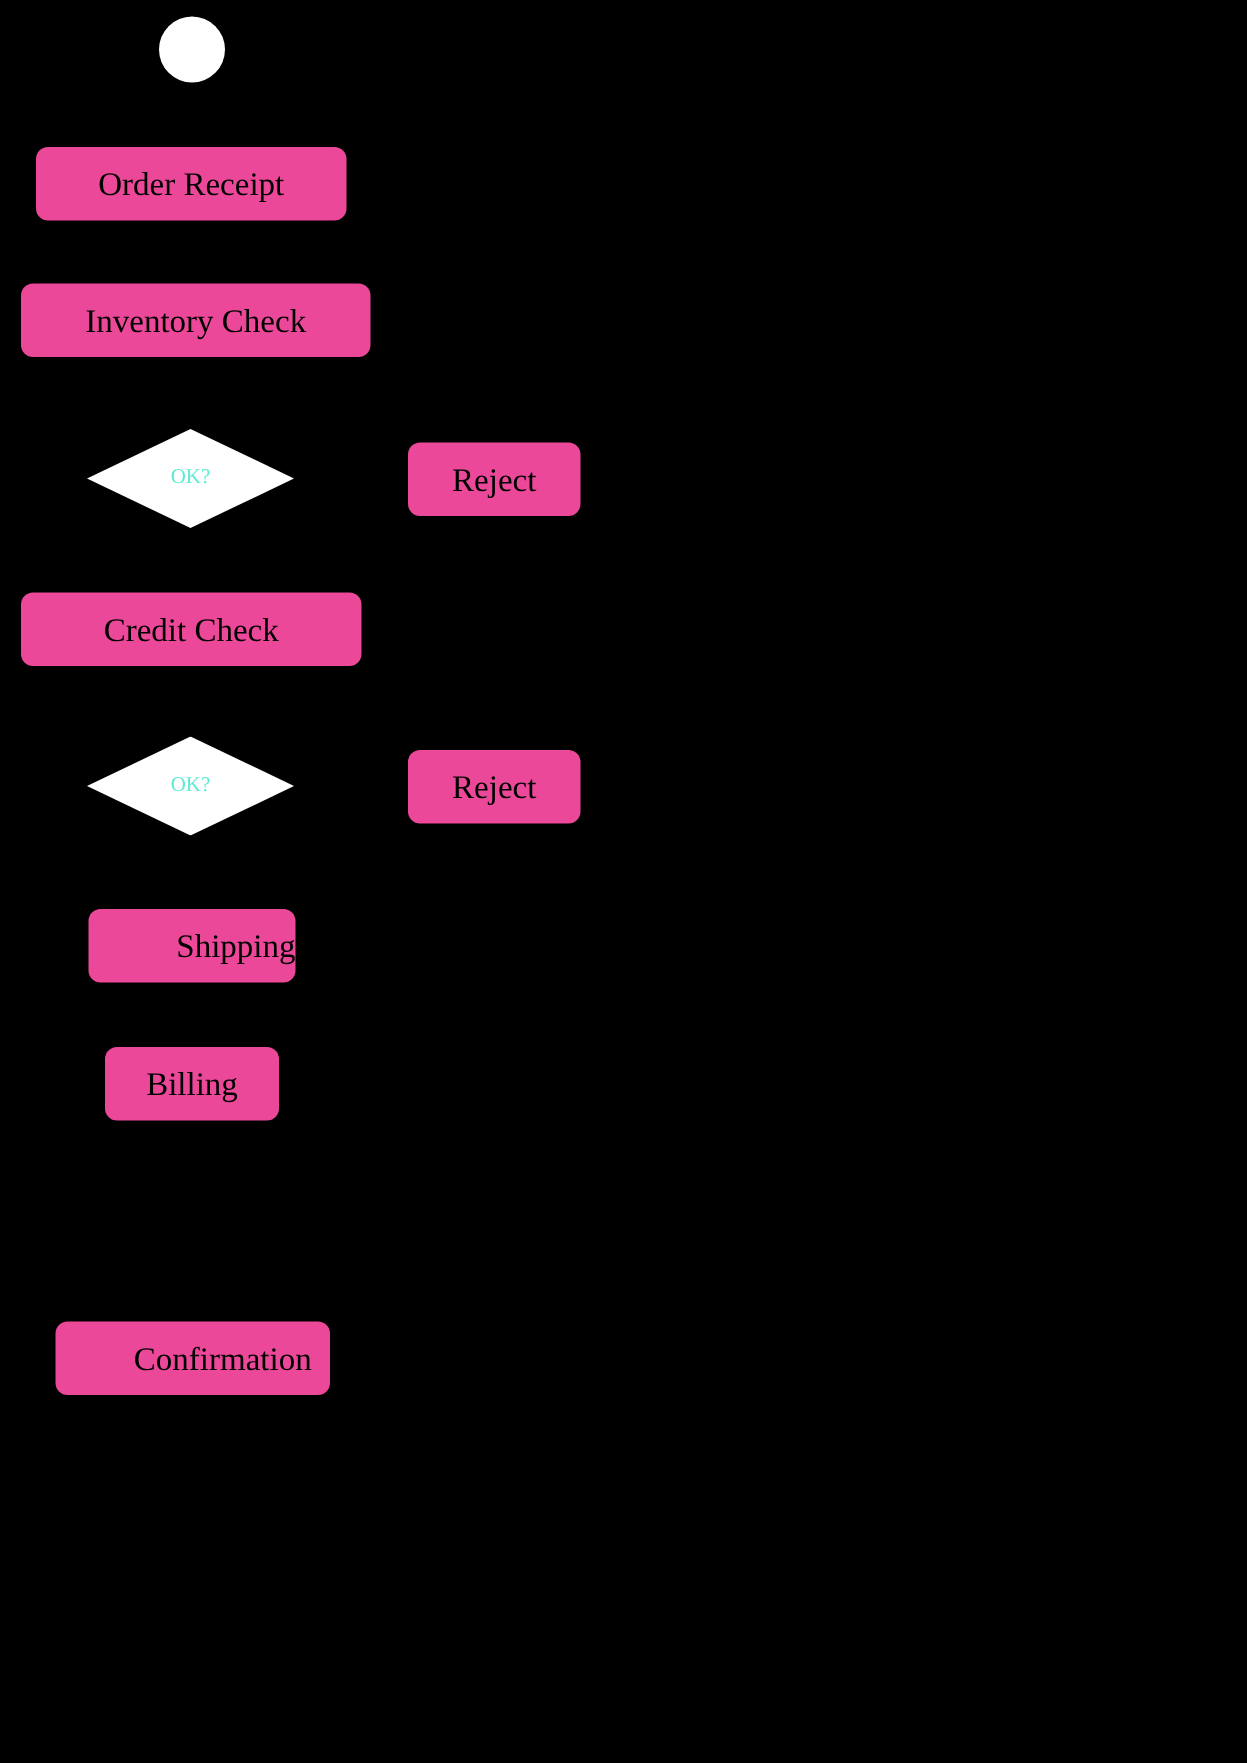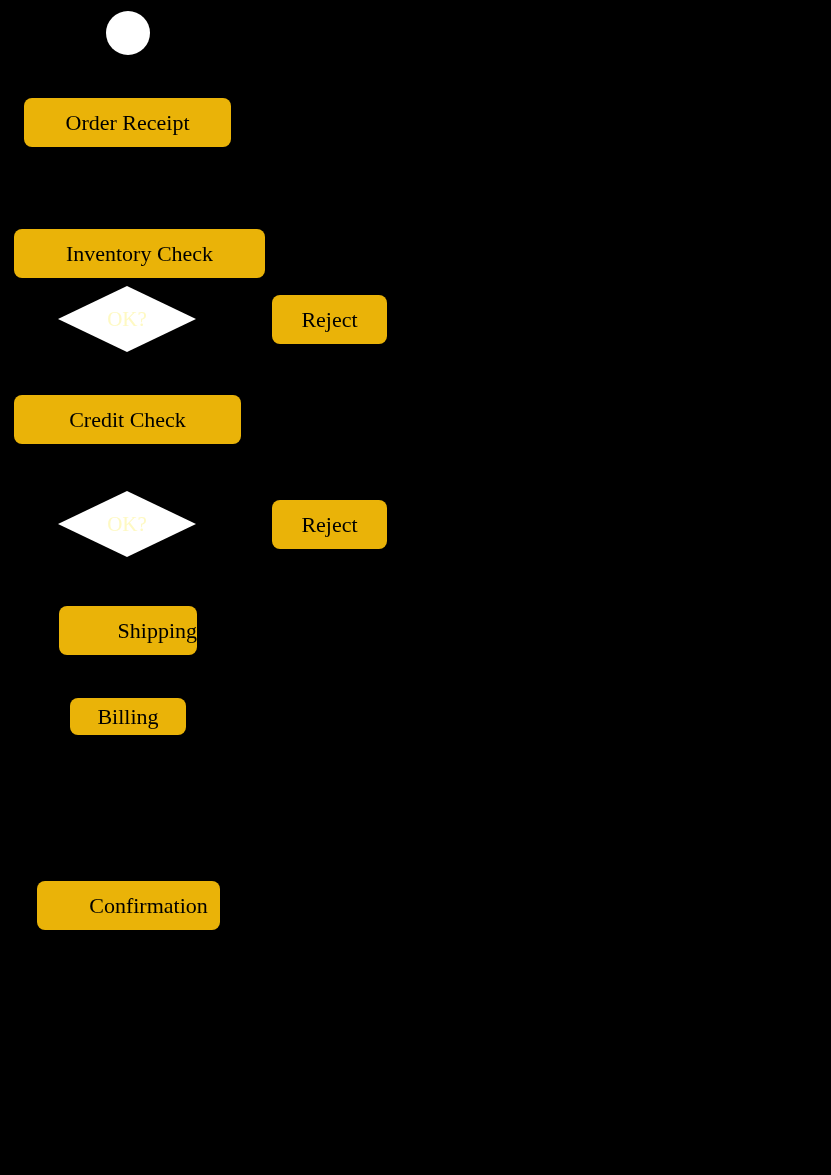--- a/index.html
+++ b/index.html
@@ -16,21 +16,21 @@
     font-family: "Liberation Serif", "DejaVu Serif", serif;
   }
   .node {
     position: absolute;
     box-sizing: border-box;
     display: flex;
     align-items: center;
     justify-content: center;
   }
   .node-box {
-    background: #eab308;
+    background: #ec4899;
     border-radius: 8px;
   }
   .node-label {
     color: #000000;
     font-size: 22px;
     line-height: 1;
     white-space: nowrap;
     text-align: center;
   }
   .node-start {
@@ -43,35 +43,35 @@
   .diamond-shape {
     position: absolute;
     left: 0;
     top: 0;
     width: 100%;
     height: 100%;
   }
   .decision-label {
     position: relative;
     z-index: 2;
-    color: #fef9c3;
-    font-size: 21px;
+    color: #5eead4;
+    font-size: 14px;
     line-height: 1;
     white-space: nowrap;
   }
 </style>
 </head>
 <body>
 
 <div id="canvas">
     <div class="node node-start" style="left: 106px; top: 11px; width: 44px; height: 44px;"></div>
     <div class="node node-box" style="left: 24px; top: 98px; width: 207px; height: 49px;">
       <span class="node-label">Order Receipt</span>
     </div>
-    <div class="node node-box" style="left: 14px; top: 189px; width: 251px; height: 49px; margin-top: 40px;">
+    <div class="node node-box" style="left: 14px; top: 189px; width: 233px; height: 49px;">
       <span class="node-label">Inventory Check</span>
     </div>
     <div class="node node-decision" style="left: 58px; top: 286px; width: 138px; height: 66px;">
       <svg class="diamond-shape" viewBox="0 0 138 66" preserveAspectRatio="none">
         <polygon points="69,0 138,33 69,66 0,33" fill="#ffffff"></polygon>
       </svg>
       <span class="decision-label">OK?</span>
     </div>
     <div class="node node-box" style="left: 272px; top: 295px; width: 115px; height: 49px;">
       <span class="node-label">Reject</span>
@@ -84,19 +84,19 @@
         <polygon points="69,0 138,33 69,66 0,33" fill="#ffffff"></polygon>
       </svg>
       <span class="decision-label">OK?</span>
     </div>
     <div class="node node-box" style="left: 272px; top: 500px; width: 115px; height: 49px;">
       <span class="node-label">Reject</span>
     </div>
     <div class="node node-box" style="left: 59px; top: 606px; width: 138px; height: 49px; justify-content: flex-end;">
       <span class="node-label">Shipping</span>
     </div>
-    <div class="node node-box" style="left: 70px; top: 698px; width: 116px; height: 37px;">
+    <div class="node node-box" style="left: 70px; top: 698px; width: 116px; height: 49px;">
       <span class="node-label">Billing</span>
     </div>
     <div class="node node-box" style="left: 37px; top: 881px; width: 183px; height: 49px; padding-left: 40px;">
       <span class="node-label">Confirmation</span>
     </div>
   </div>
 
 </body></html>

